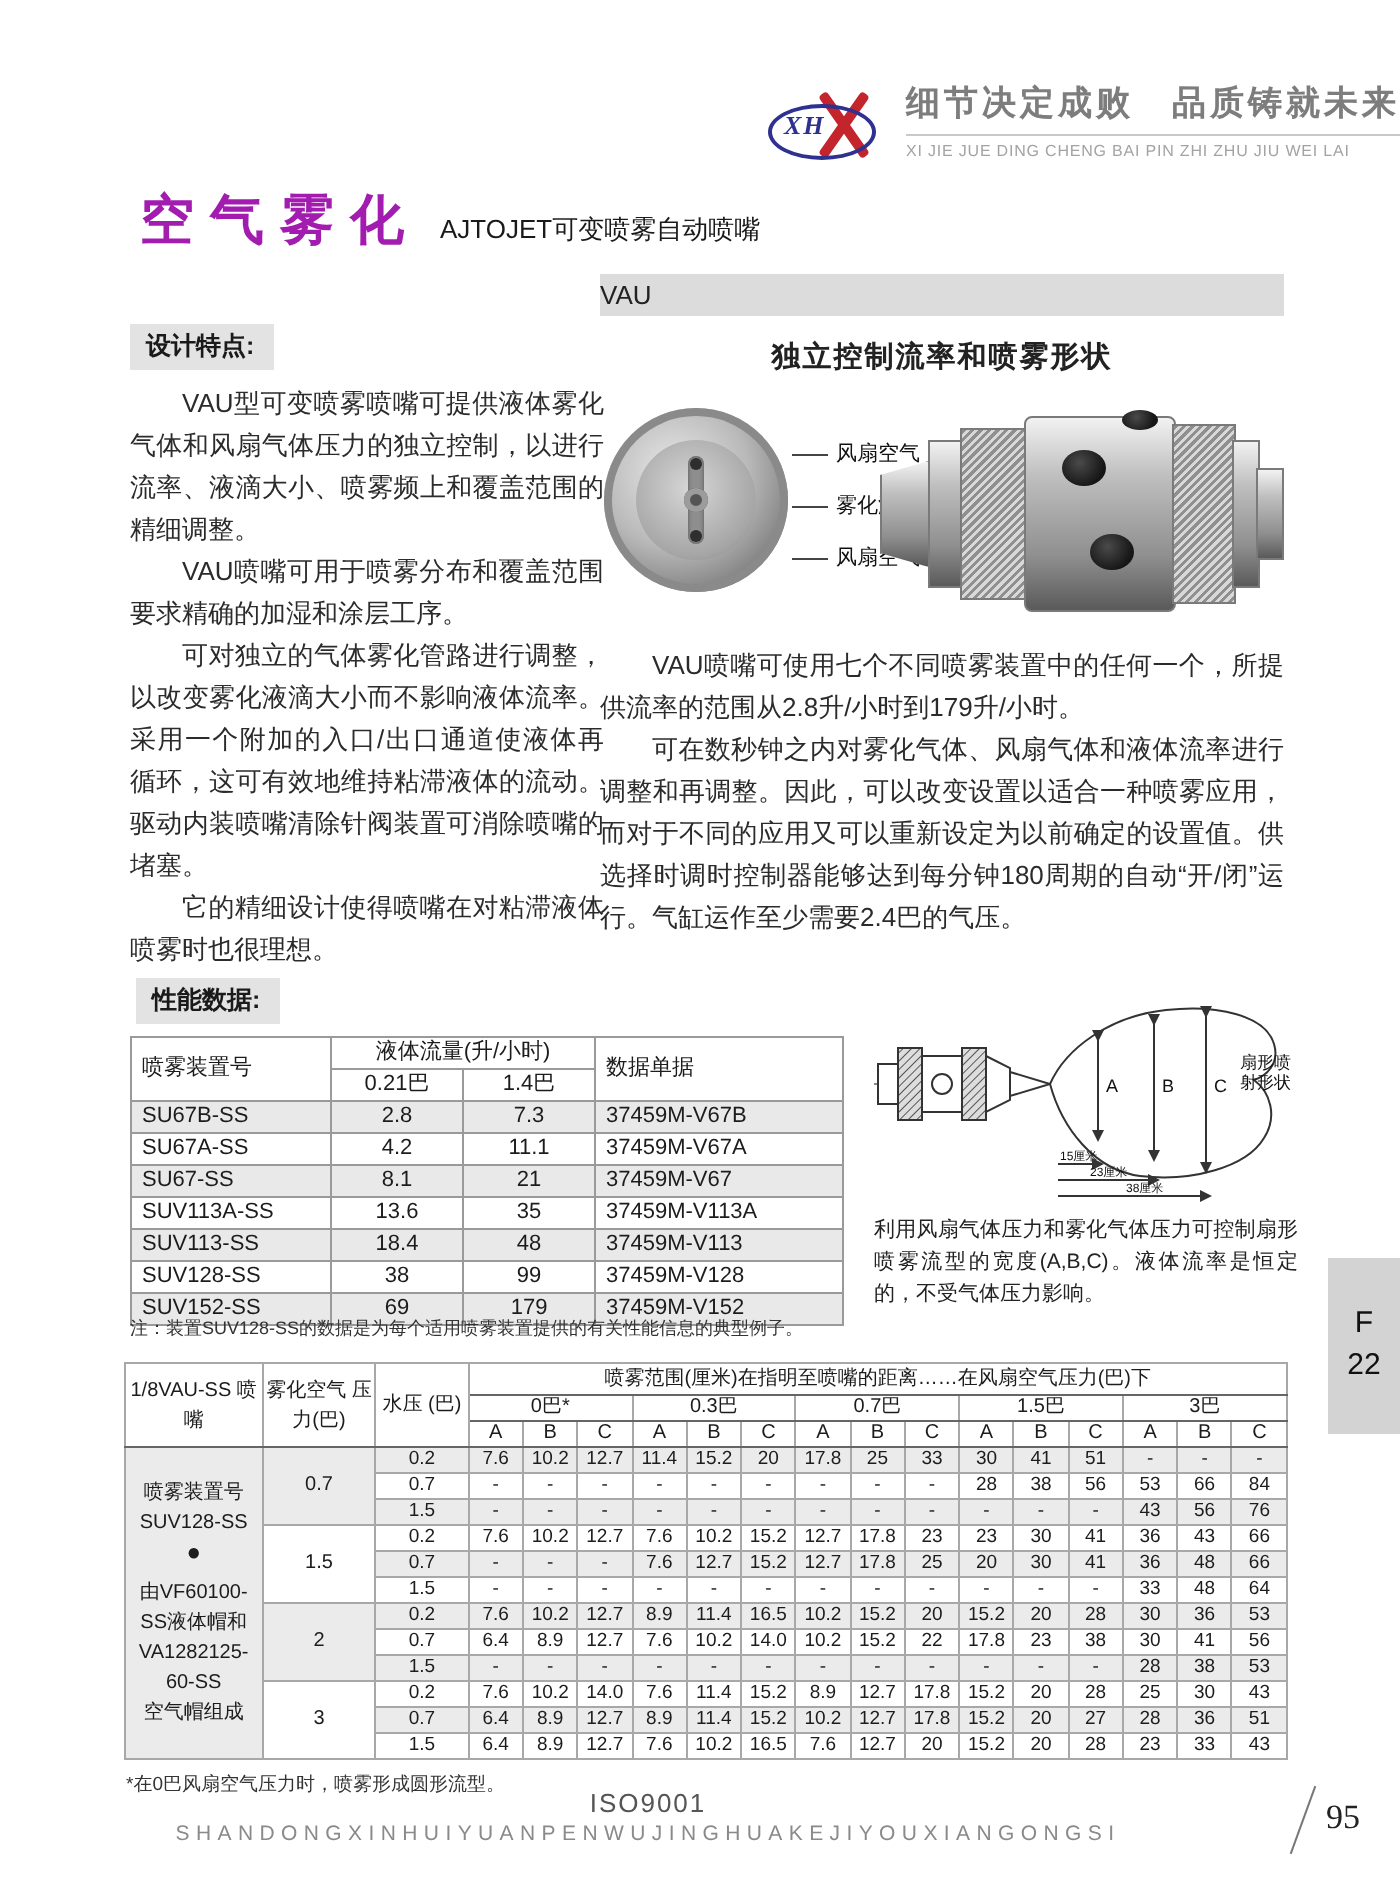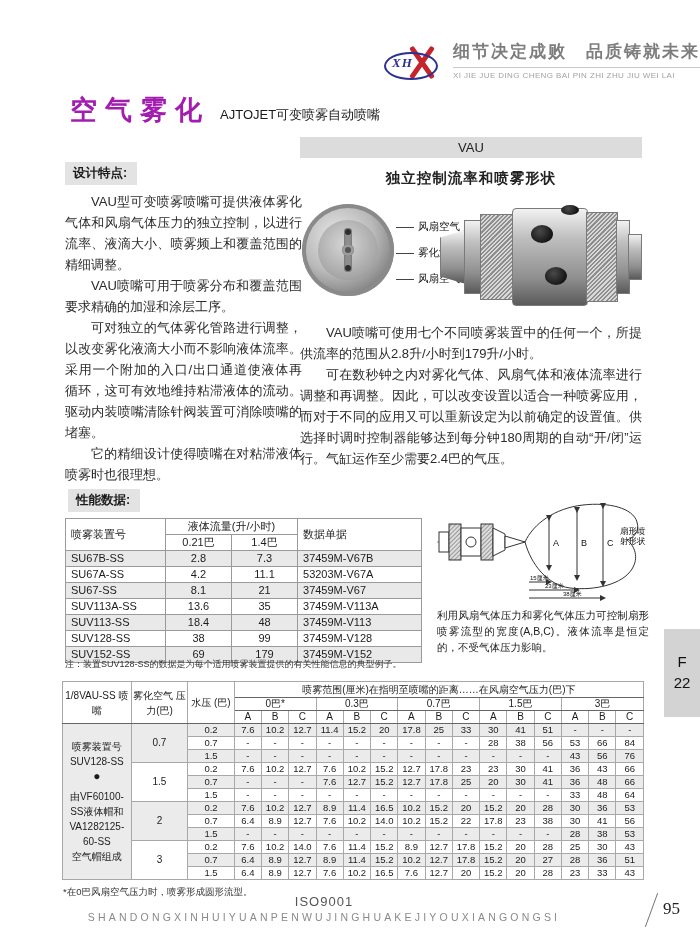--- a/index.html
+++ b/index.html
@@ -25,21 +25,21 @@
 
   .section-label{display:inline-block;background:#e3e3e3;padding:3px 10px 3px 8px;font-weight:bold;font-size:12.5px;color:#1a1a1a;}
 
   
   .left-col{position:absolute;left:65px;top:146px;width:237px;margin-top:16px;}
   .left-col .paras{margin-top:6px;}
   .paras p{margin:0;text-indent:2em;font-size:13px;line-height:21px;text-align:justify;color:#2b2b2b;}
 
   
   .right-col{position:absolute;left:300px;top:137px;width:342px;}
-  .vau-bar{background:#dcdcdc;text-align:center;font-size:13px;padding:3px 0;color:#222;}
+  .vau-bar{background:#dcdcdc;text-align:left;font-size:13px;padding:3px 0;color:#222;}
   .vau-sub{text-align:center;font-weight:bold;font-size:14.5px;letter-spacing:1px;margin-top:11px;}
   .photo{position:relative;height:128px;margin-top:6px;}
   .pv{position:absolute;left:2px;top:10px;width:92px;height:92px;border-radius:50%;
       background:radial-gradient(circle at 38% 35%,#e8e8e8,#b9b9b9 45%,#6f6f6f 85%,#4a4a4a);
       box-shadow:inset 0 0 0 4px #8a8a8a;}
   .pv-inner{position:absolute;left:16px;top:16px;width:60px;height:60px;border-radius:50%;
       background:radial-gradient(circle at 45% 40%,#d6d6d6,#a5a5a5 70%,#7c7c7c);}
   .pv-slot{position:absolute;left:26px;top:8px;width:8px;height:44px;border-radius:4px;background:#8e8e8e;box-shadow:inset 0 0 2px #555;}
   .pv-center{position:absolute;left:24px;top:24px;width:12px;height:12px;border-radius:50%;background:#555;box-shadow:inset 0 0 0 3px #9c9c9c;}
   .pv-dot{position:absolute;width:6px;height:6px;border-radius:50%;background:#2e2e2e;}
@@ -183,21 +183,21 @@
         <tr class="shade">
           <td class="al">SU67B-SS</td>
           <td class="ctr">2.8</td>
           <td class="ctr">7.3</td>
           <td class="al">37459M-V67B</td>
         </tr>
         <tr>
           <td class="al">SU67A-SS</td>
           <td class="ctr">4.2</td>
           <td class="ctr">11.1</td>
-          <td class="al">53203M-V67A</td>
+          <td class="al">37459M-V67A</td>
         </tr>
         <tr class="shade">
           <td class="al">SU67-SS</td>
           <td class="ctr">8.1</td>
           <td class="ctr">21</td>
           <td class="al">37459M-V67</td>
         </tr>
         <tr>
           <td class="al">SUV113A-SS</td>
           <td class="ctr">13.6</td>

